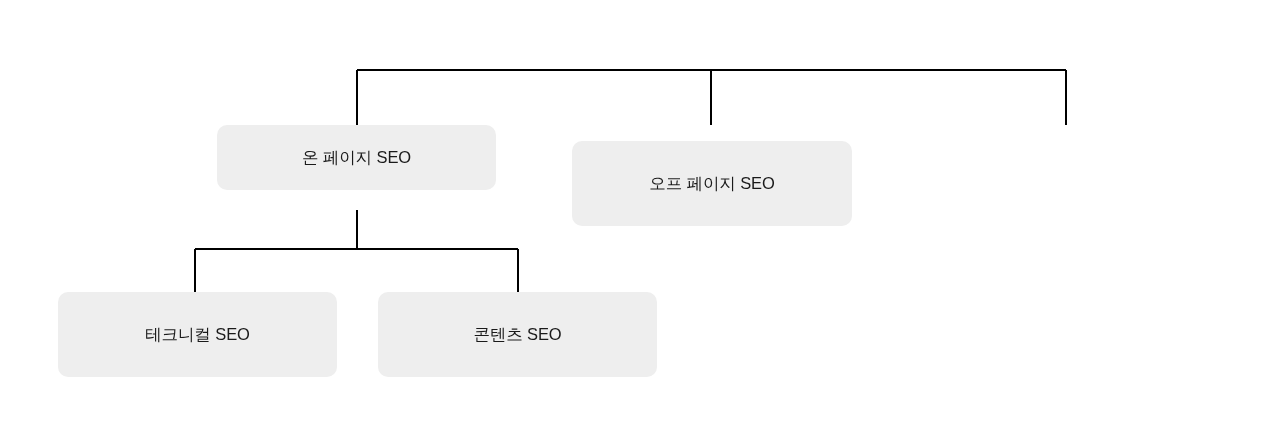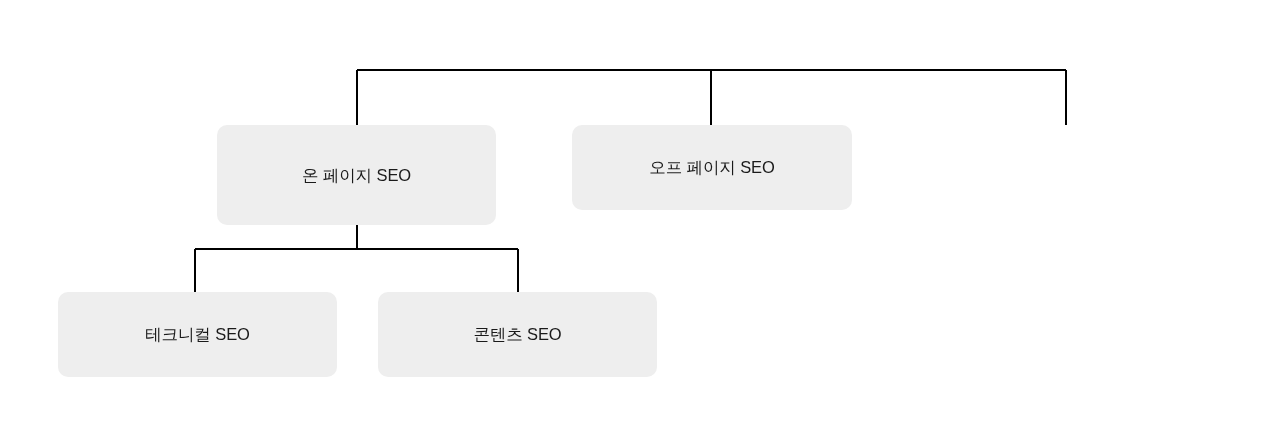--- a/index.html
+++ b/index.html
@@ -66,25 +66,25 @@
       <path d="M 357 210 L 357 249"></path>
 
       <path d="M 195 249 L 518 249"></path>
 
       <path d="M 195 249 L 195 292"></path>
 
       <path d="M 518 249 L 518 292"></path>
     </g>
   </svg>
 
-  <div class="node-box" style="left:217px; top:125px; width:279px; height:100px;">
+  <div class="node-box" style="left:217px; top:125px; width:279px; height:65px;">
     <span class="node-label">온 페이지 SEO</span>
   </div>
 
-  <div class="node-box" style="left:572px; top:125px; width:280px; height:85px;">
+  <div class="node-box" style="left:572px; top:141px; width:280px; height:85px;">
     <span class="node-label">오프 페이지 SEO</span>
   </div>
 
 
   <div class="node-box" style="left:58px; top:292px; width:279px; height:85px;justify-content:center;">
     <span class="node-label">테크니컬 SEO</span>
   </div>
 
   <div class="node-box" style="left:378px; top:292px; width:279px; height:85px;">
     <span class="node-label">콘텐츠 SEO</span>

